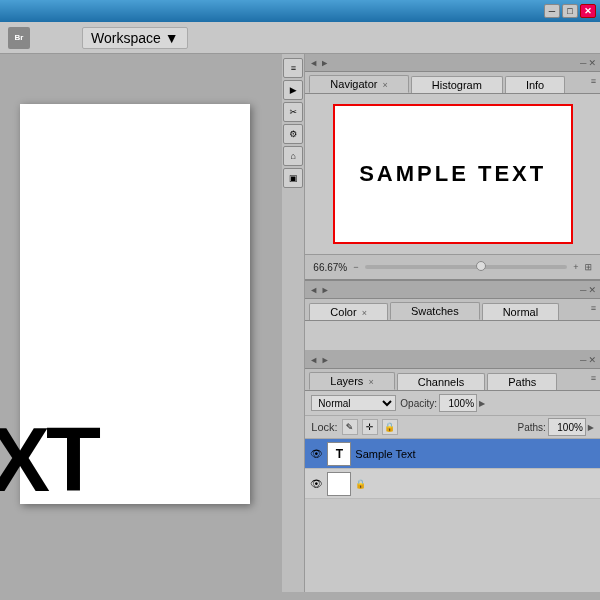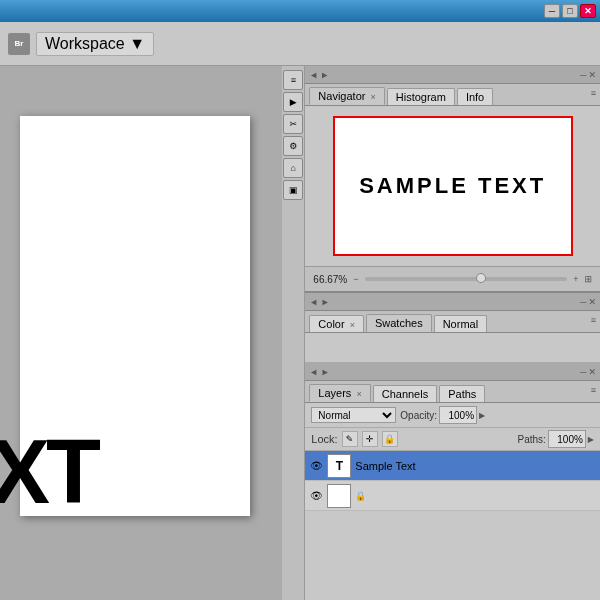--- a/index.html
+++ b/index.html
@@ -26,21 +26,21 @@
       display: flex; align-items: center; justify-content: center;
       font-size: 9px; cursor: pointer; font-weight: bold;
     }
     .tb-btn.min { background: #c8c8c8; }
     .tb-btn.max { background: #c8c8c8; }
     .tb-btn.close { background: #e05; color: white; border-color: #a00; }
 
     
     .menu-bar {
       width: 600px;
-      height: 44px;
+      height: 32px;
       background: #c8c8c8;
       border-bottom: 1px solid #999;
       display: flex;
       align-items: center;
       padding: 0 8px;
     }
     .menu-bar-inner {
       display: flex;
       align-items: center;
       gap: 6px;
@@ -50,23 +50,23 @@
       background: #888;
       border-radius: 2px;
       display: flex; align-items: center; justify-content: center;
       color: #fff; font-size: 8px; font-weight: bold;
     }
     .workspace-btn {
       background: #d8d8d8;
       border: 1px solid #aaa;
       border-radius: 2px;
       padding: 2px 8px;
-      font-size: 16px;
+      font-size: 14px;
       cursor: pointer;
-      display: flex; align-items: center; gap: 4px;
+      display: flex; align-items: center; gap: 4px; margin-left: 46px;
     }
 
     
     .main-area {
       display: flex;
       width: 600px;
       height: 538px; 
     }
 
     
@@ -150,21 +150,21 @@
     .panel-tabs {
       display: flex;
       background: #c0c0c0;
       border-bottom: 1px solid #888;
       height: 22px;
       align-items: flex-end;
       padding: 0 4px;
       position: relative;
     }
     .panel-tab {
-      padding: 2px 8px;
+      padding: 2px 20px;
       font-size: 11px;
       cursor: pointer;
       border: 1px solid #999;
       border-bottom: none;
       background: #d8d8d8;
       border-radius: 2px 2px 0 0;
       margin-right: 2px;
     }
     .panel-tab.active {
       background: #c8c8c8;

